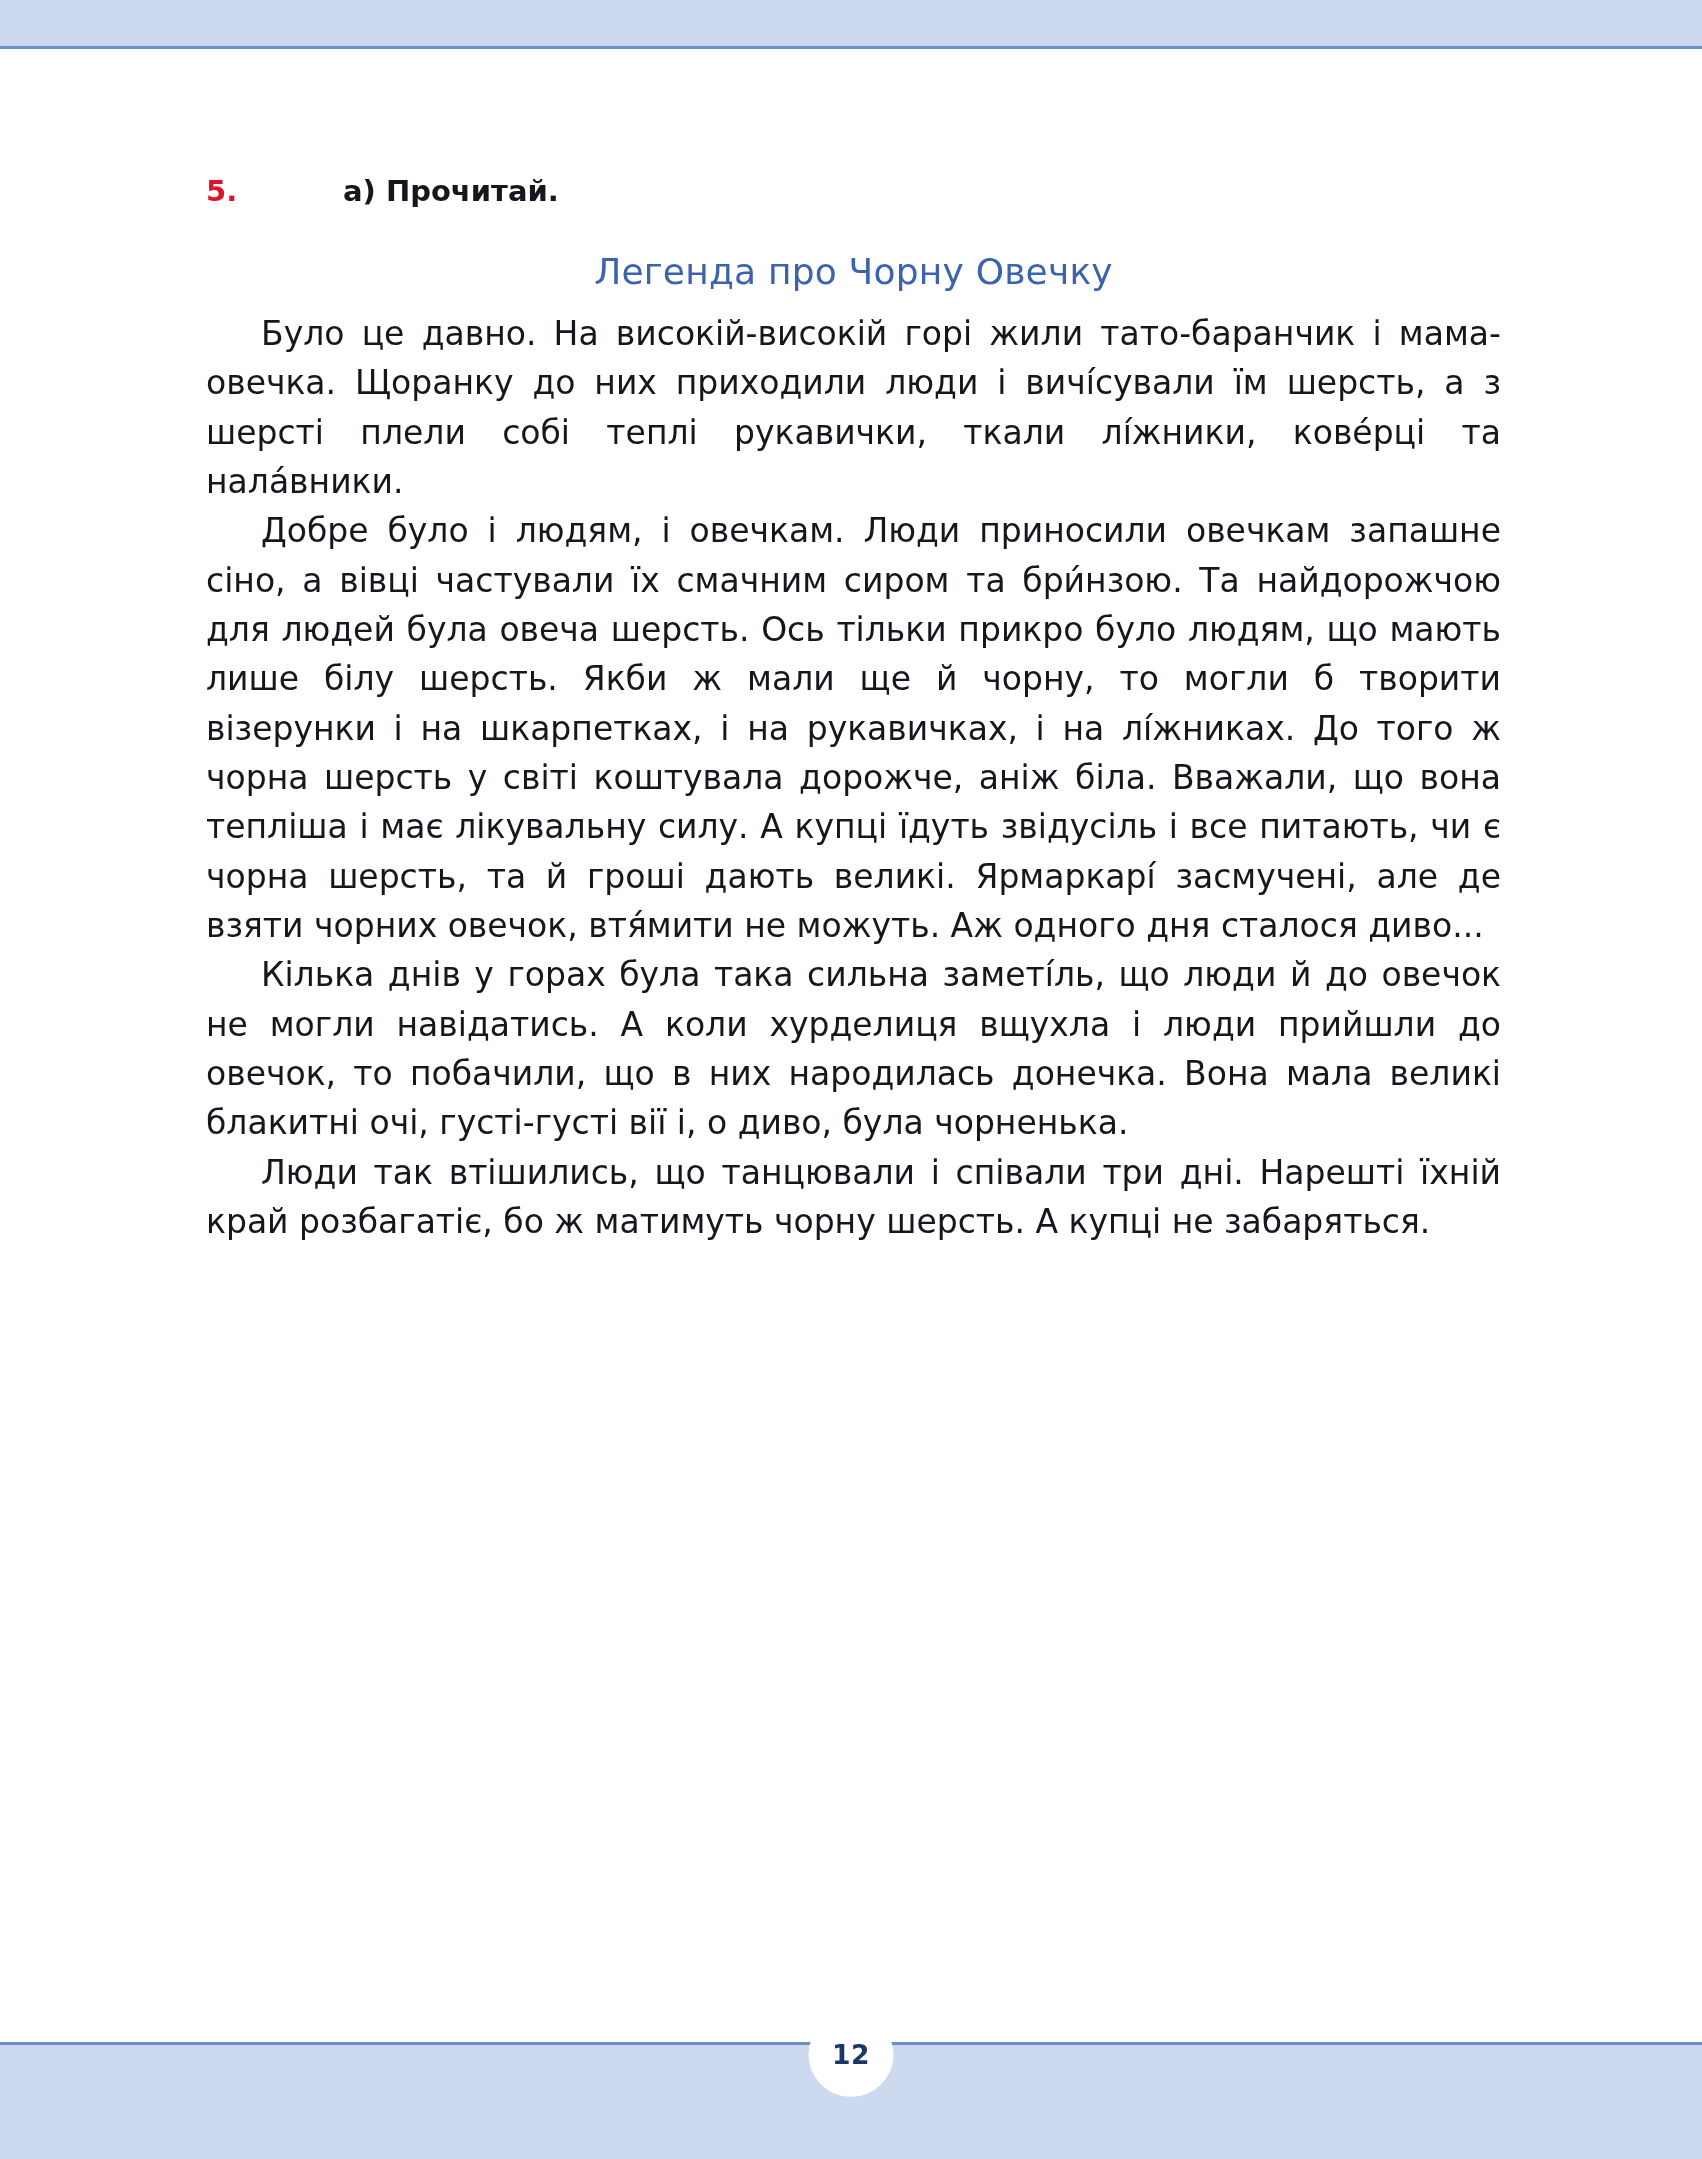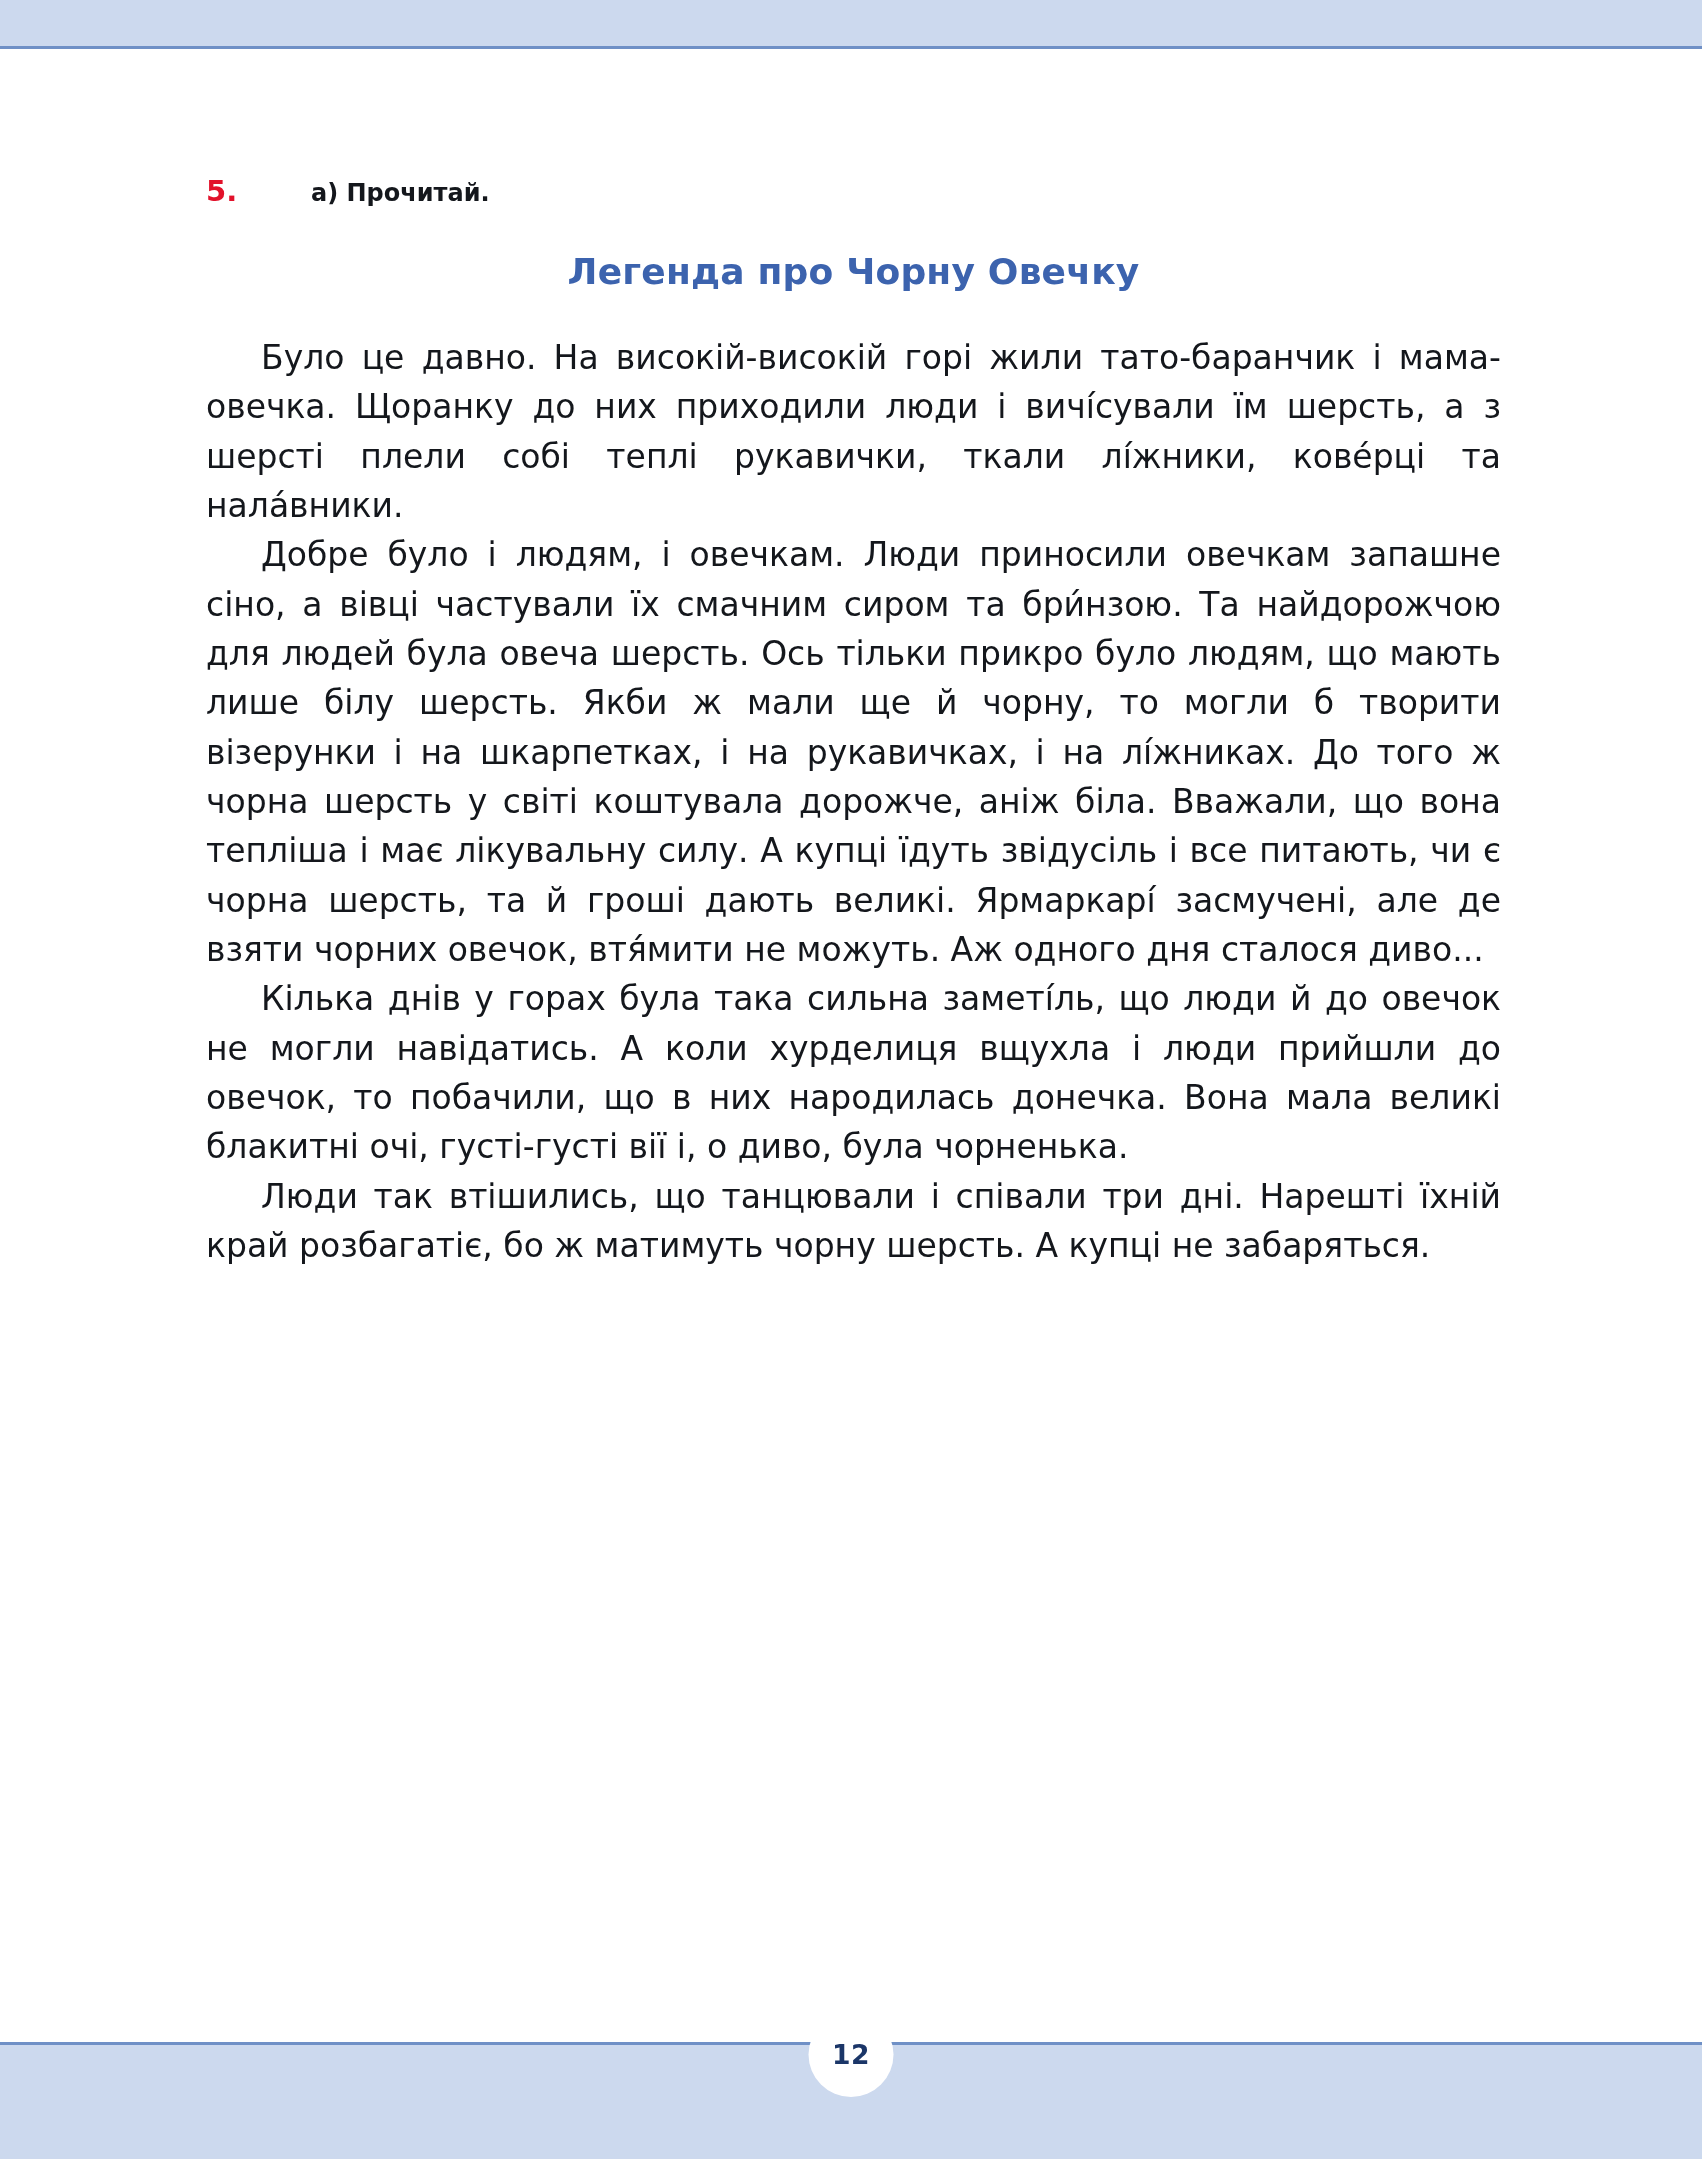--- a/index.html
+++ b/index.html
@@ -79,30 +79,31 @@
   .exercise-number {
     color: #e2122b;
     font-size: 29px;
     font-weight: bold;
     width: 105px;
     flex: 0 0 105px;
   }
 
   .exercise-task {
     color: #14171c;
-    font-size: 24px;
+    font-size: 29px;
     font-weight: bold;
+    margin-left: 32px;
   }
 
   .story-title {
     text-align: center;
     color: #3c63ae;
     font-size: 36px;
-    font-weight: bold;
-    margin: 30px 0 41px 0;
+    font-weight: normal;
+    margin: 30px 0 17px 0;
     letter-spacing: 0.2px;
   }
 
   .story-body {
     color: #14171c;
     font-size: 33px;
     line-height: 1.495;
     text-align: justify;
     text-justify: inter-word;
     hyphens: manual;

